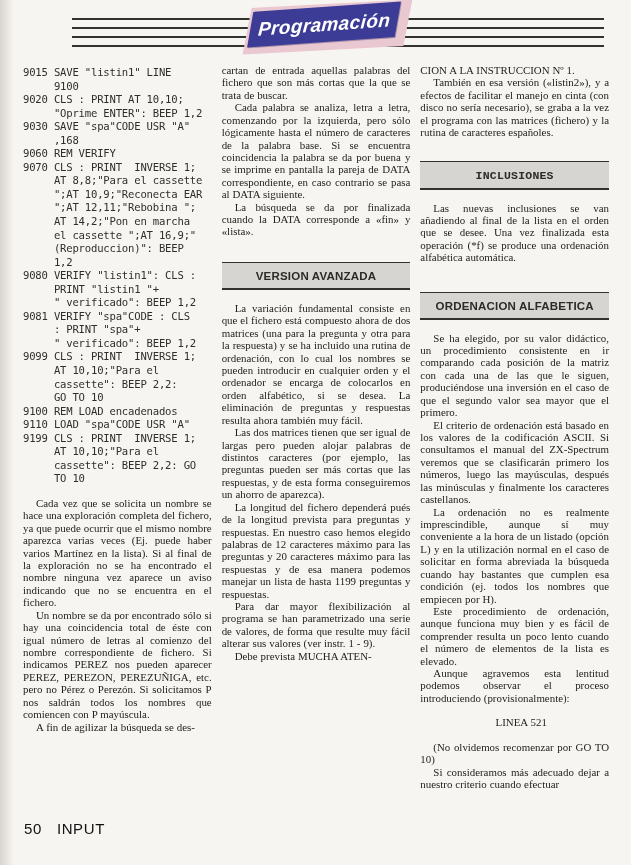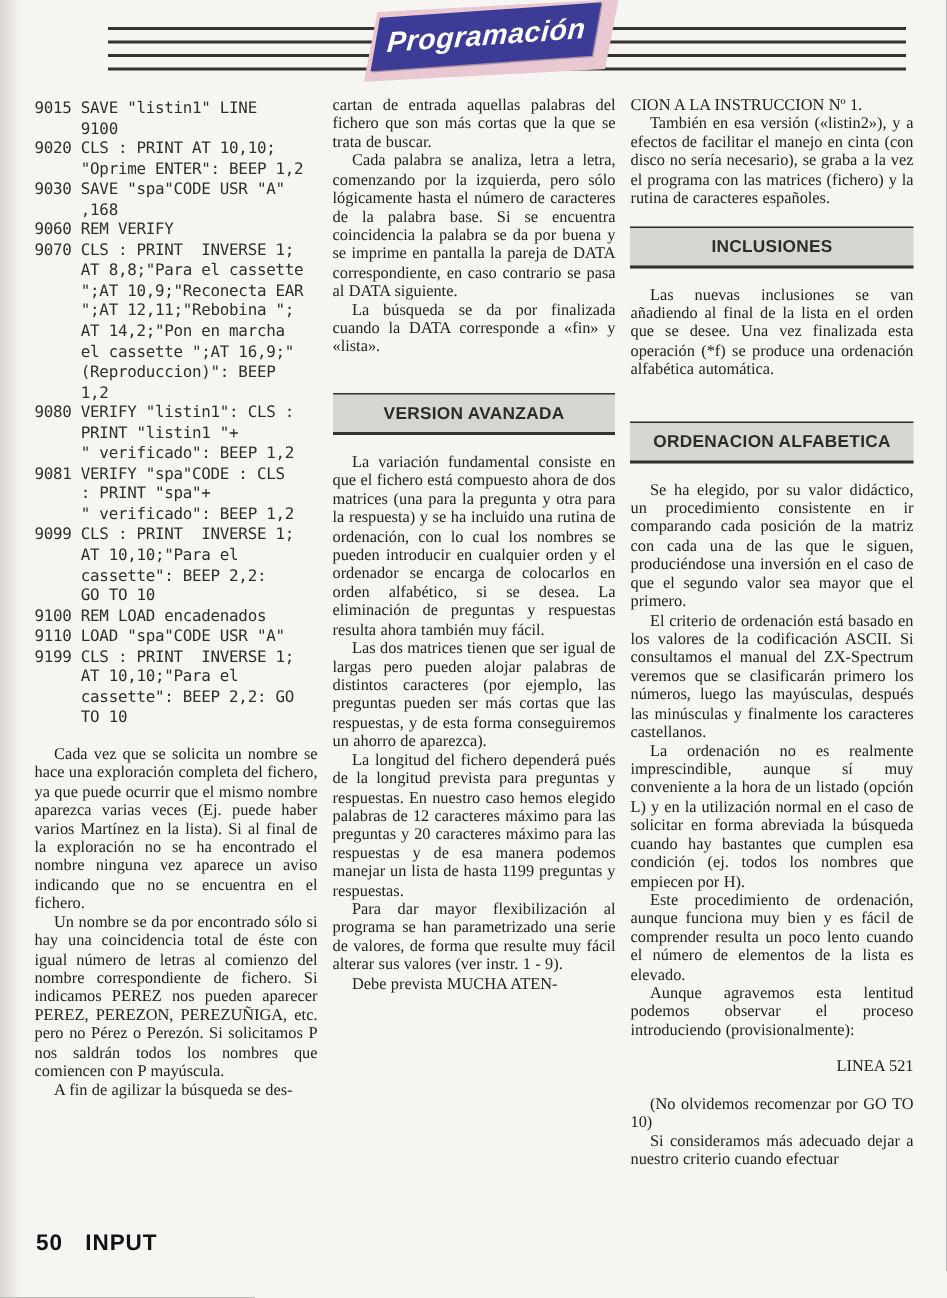--- a/index.html
+++ b/index.html
@@ -35,34 +35,34 @@
   .code {
     font-family:"DejaVu Sans Mono", monospace; font-size:10.6px; line-height:13.55px;
     white-space:pre; color:#302e2b; margin:4px 0 0 0; letter-spacing:-0.2px;
   }
   .sechead {
     background:#d7d5d2;
     border-top:1.5px solid #33312e; border-bottom:2px solid #33312e;
     text-align:center; font-family:"Liberation Sans", sans-serif; font-weight:bold;
     font-size:11.5px; color:#2c2b29; padding:7px 0 6px; letter-spacing:0.2px;
   }
-  .m-top12 { margin-top:24px; } .m-top14 { margin-top:28px; } .m-top22 { margin-top:12px; }
+  .m-top12 { margin-top:24px; } .m-top14 { margin-top:28px; } .m-top22 { margin-top:22px;font-family:Liberation Mono, monospace; }
   .m-bot12 { margin-bottom:12px; }
   p {
     margin:0; text-align:justify; font-size:10.9px; line-height:12.42px;
     color:#24221f; word-spacing:0.2px;
   }
   p.ind { text-indent:13px; }
   p.first { margin-top:11px; }
   p.mid-first { margin-top:2px; }
-  .linea { text-indent:13px; margin:12px 0 12px 0; text-align:right; }
+  .linea { text-indent:13px; margin:12px 0 12px 0; text-align:center; }
   .bold { font-weight:normal; }
   .footer {
     position:absolute; left:24px; top:820px; display:flex; gap:15px;
-    font-family:"Liberation Sans", sans-serif; font-weight:bold; font-size:15px;
+    font-family:"Liberation Sans", sans-serif; font-weight:normal; font-size:15px;
     color:#121212; letter-spacing:0.6px;text-align:center;
   }
 </style>
 </head>
 <body>
 
 <div class="page">
   <div class="edge-shade"></div>
 
   <div class="staff s1"></div>

